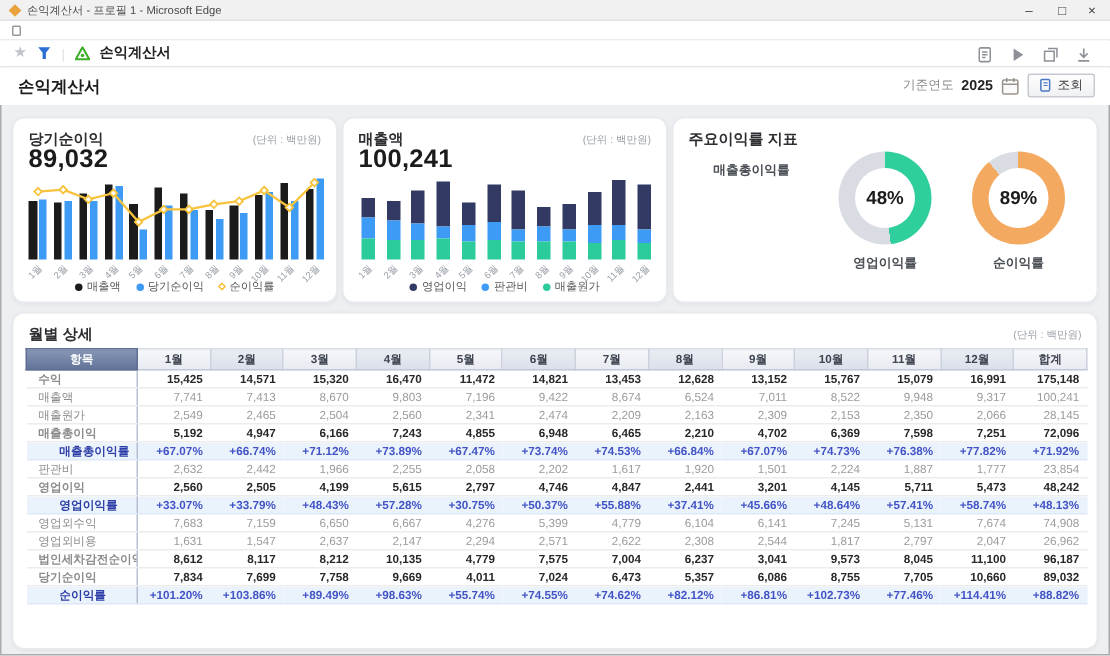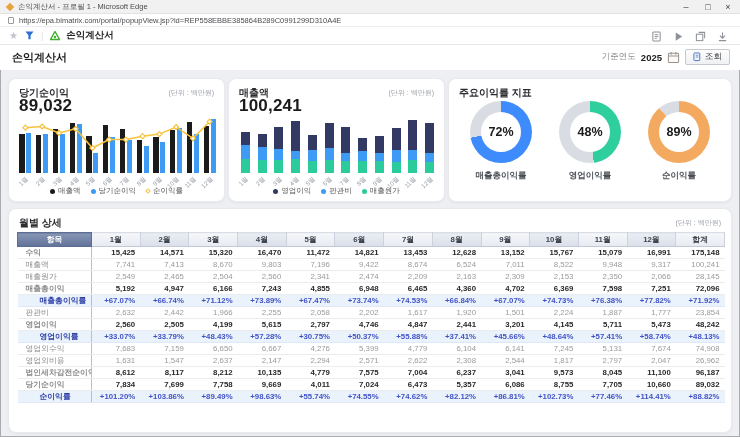--- a/index.html
+++ b/index.html
@@ -75,21 +75,20 @@
 <div class="titlebar">
   <span class="fav"></span>
   <span class="wtitle">손익계산서 - 프로필 1 - Microsoft Edge</span>
 </div>
 <div class="wctrl" style="right:44px;">–</div>
 <div class="wctrl" style="right:22px;">□</div>
 <div class="wctrl" style="right:2px;">×</div>
 
 <div class="urlbar">
   <span class="urlico"></span>
-  <span class="urltxt">https://epa.bimatrix.com/portal/popupView.jsp?id=REP558EBBE385864B289C0991299D310A4E</span>
 </div>
 
 <div class="toolbar">
   <span class="tb-star">★</span>
   <span class="tb-ico">
     <svg width="9" height="9" viewBox="0 0 9 9">
         <path d="M0.5 0.5 H8.5 L5.6 4.2 V8.3 L3.4 8.3 V4.2 Z" fill="#2b6fd4"></path>
       </svg>
   </span>
   <span class="tb-sep">|</span>
@@ -311,23 +310,20 @@
         <div class="ldot" style="background: rgb(43, 203, 155);"></div>
         <div>매출원가</div>
       </div>
     </div>
 </div>
 
 <div class="card" id="card3">
   <div class="ctitle">주요이익률 지표</div>
   <div id="donuts">
       <div class="dunit">
-        <div class="ring" style="background: conic-gradient(rgb(61, 139, 253) 0deg, rgb(61, 139, 253) 72%, rgb(217, 221, 227) 0deg);">
-          <div class="hole">72%</div>
-        </div>
         <div class="dlabel">매출총이익률</div>
       </div>
       <div class="dunit">
         <div class="ring" style="background: conic-gradient(rgb(47, 206, 157) 0deg, rgb(47, 206, 157) 48%, rgb(217, 221, 227) 0deg);">
           <div class="hole">48%</div>
         </div>
         <div class="dlabel">영업이익률</div>
       </div>
       <div class="dunit">
         <div class="ring" style="background: conic-gradient(rgb(243, 169, 96) 0deg, rgb(243, 169, 96) 89%, rgb(217, 221, 227) 0deg);">
@@ -427,21 +423,21 @@
         </tr>
         <tr class="bold">
           <td class="label">매출총이익</td>
           <td>5,192</td>
           <td>4,947</td>
           <td>6,166</td>
           <td>7,243</td>
           <td>4,855</td>
           <td>6,948</td>
           <td>6,465</td>
-          <td>4,360</td>
+          <td>2,210</td>
           <td>4,702</td>
           <td>6,369</td>
           <td>7,598</td>
           <td>7,251</td>
           <td>72,096</td>
         </tr>
         <tr class="rate">
           <td class="label">매출총이익률</td>
           <td>+67.07%</td>
           <td>+66.74%</td>

